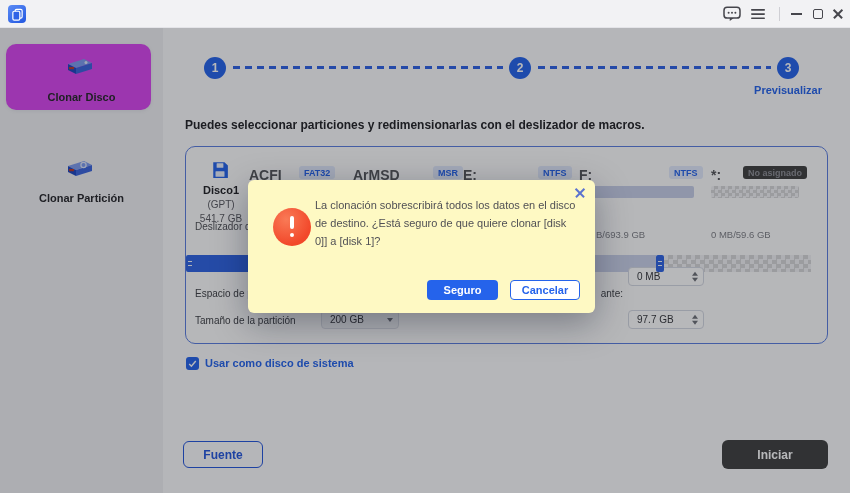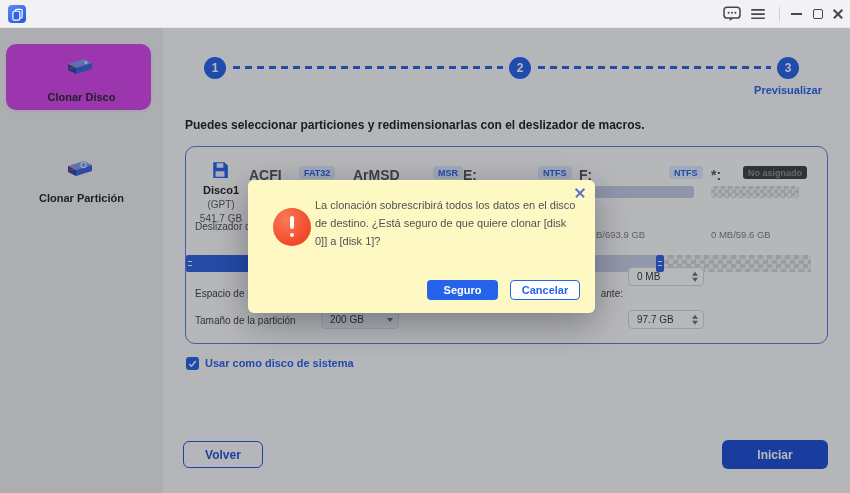--- a/index.html
+++ b/index.html
@@ -46,21 +46,21 @@
   .field{position:absolute;height:19px;background:#fff;border:1px solid #d5d8e2;border-radius:4px;font-size:10px;color:#35363b;line-height:17px;padding-left:8px;}
   .field.grey{background:#f3f4f7;border-color:#dcdee6;}
   .spin{position:absolute;right:5px;top:50%;transform:translateY(-50%);display:flex;flex-direction:column;gap:2.5px;}
   .tri-up{width:0;height:0;border-left:3.5px solid transparent;border-right:3.5px solid transparent;border-bottom:4px solid #6e7077;}
   .tri-down{width:0;height:0;border-left:3.5px solid transparent;border-right:3.5px solid transparent;border-top:4px solid #6e7077;}
 
   
   .checkbox{position:absolute;left:186px;top:357px;width:13px;height:13px;background:#2563eb;border-radius:3px;display:flex;align-items:center;justify-content:center;}
   .chk-label{position:absolute;left:205px;top:357px;font-size:11px;font-weight:700;color:#2563eb;}
   .btn-outline{position:absolute;border:1.5px solid #2456dd;border-radius:6px;background:transparent;color:#2456dd;font-weight:700;font-size:12px;display:flex;align-items:center;justify-content:center;cursor:pointer;}
-  .btn-fill{position:absolute;border:none;border-radius:6px;background:#1d4ed8;color:#fff;font-weight:700;font-size:12px;display:flex;align-items:center;justify-content:center;cursor:pointer;}
+  .btn-fill{position:absolute;border:none;border-radius:6px;background:#404040;color:#fff;font-weight:700;font-size:12px;display:flex;align-items:center;justify-content:center;cursor:pointer;}
 
   
   .dim{position:absolute;left:0;top:28px;width:850px;height:465px;background:rgba(18,20,26,.30);z-index:50;}
   .dialog{position:absolute;left:248px;top:180px;width:347px;height:133px;background:#fef9c3;border-radius:6px;box-shadow:0 10px 35px rgba(10,15,35,.35);z-index:100;}
   .dlg-close{position:absolute;right:9px;top:7px;width:12px;height:12px;cursor:pointer;}
   .dlg-close::before,.dlg-close::after{content:"";position:absolute;left:0;top:5.2px;width:12px;height:1.5px;background:#5b73cf;}
   .dlg-close::before{transform:rotate(45deg);}
   .dlg-close::after{transform:rotate(-45deg);}
   .warn{position:absolute;left:25px;top:28px;width:38px;height:38px;border-radius:50%;background:radial-gradient(circle at 35% 30%,#f97a56,#f2482a 70%);}
   .warn-bar{position:absolute;left:17px;top:8px;width:4px;height:13px;border-radius:2px;background:#fff;}
@@ -225,21 +225,21 @@
     </div>
   </div>
 
   <div class="checkbox">
     <svg width="9" height="8" viewBox="0 0 12 11">
       <polyline points="1.5,5.5 4.5,8.5 10.5,1.5" fill="none" stroke="#fff" stroke-width="2"></polyline>
     </svg>
   </div>
   <div class="chk-label">Usar como disco de sistema</div>
 
-  <button class="btn-outline" style="left:183px;top:441px;width:80px;height:27px;">Volver</button>
+  <button class="btn-outline" style="left:183px;top:441px;width:80px;height:27px;">Fuente</button>
   <button class="btn-fill" style="left:722px;top:440px;width:106px;height:29px;">Iniciar</button>
 
   <div class="dim"></div>
 
   <div class="dialog">
     <div class="dlg-close"></div>
     <div class="warn">
       <div class="warn-bar"></div>
       <div class="warn-dot"></div>
     </div>

